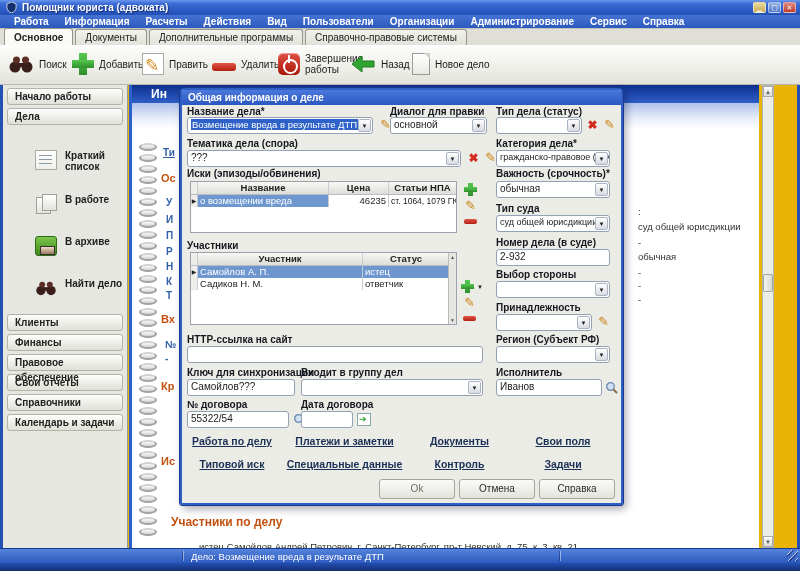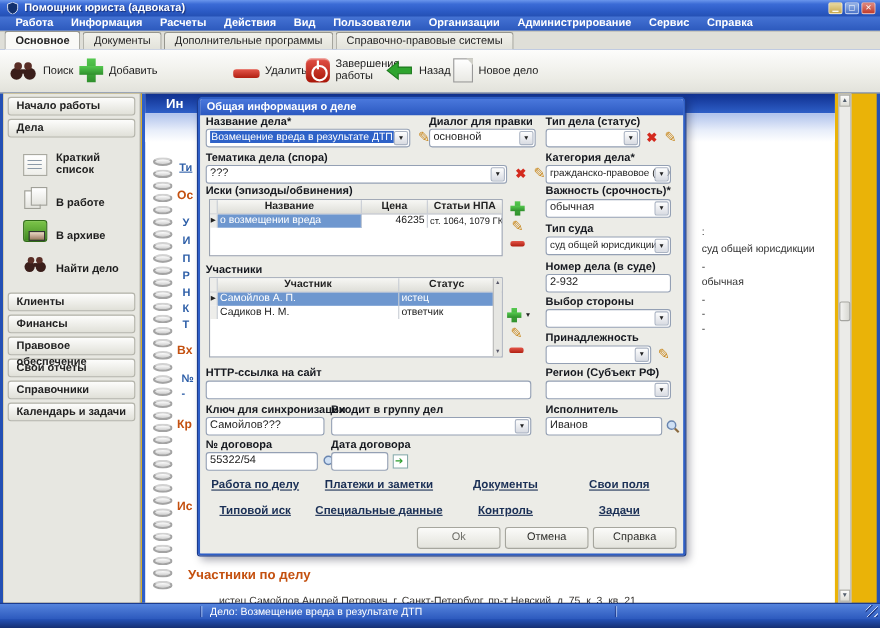--- a/index.html
+++ b/index.html
@@ -57,21 +57,21 @@
 
   
   .main { position:absolute; left:3px; top:85px; width:794px; height:463px; background:#eab308; }
 
   
   .sidebar { position:absolute; left:0; top:0; width:125px; height:463px; background:#E7E7E1; border-right:1px solid #9B9B94; }
   .side-head { height:17px; margin:3px 4px 2px 4px; border:1px solid #B3B3AA; border-radius:3px;
      background:linear-gradient(#FDFDFC,#E0E0D8); font-size:10px; font-weight:600; color:#222;
      line-height:15px; padding-left:7px; }
   .side-items { padding:6px 0 8px 0; }
-  .side-item { display:flex; align-items:flex-end; gap:8px; padding:5px 0 5px 18px; }
+  .side-item { display:flex; align-items:flex-start; gap:8px; padding:5px 0 5px 32px;margin-top:12px; }
   .side-item .slab { font-size:10px; font-weight:600; color:#1d1d1d; }
   .si-ico { width:22px; height:20px; position:relative; flex:0 0 22px; }
   .ic-doc { background:linear-gradient(#FFF,#EFEFEA); border:1px solid #A9A9A0; }
   .ic-doc::after { content:""; position:absolute; left:3px; top:4px; width:13px; height:9px;
      background:repeating-linear-gradient(#8C9AA8 0 1px, transparent 1px 4px); }
   .ic-pages { background:transparent; }
   .ic-pages::before, .ic-pages::after { content:""; position:absolute; width:13px; height:15px;
      background:linear-gradient(#FFF,#E4E4DE); border:1px solid #A0A098; }
   .ic-pages::before { left:1px; top:3px; }
   .ic-pages::after { left:7px; top:0; }
@@ -208,20 +208,24 @@
           <circle cx="8.5" cy="5" r="3.5" fill="#5A2E26"></circle>
           <circle cx="17.5" cy="5" r="3.5" fill="#5A2E26"></circle>
           <rect x="11" y="8" width="4" height="4" fill="#3A1E1A"></rect>
         </svg>
       <span class="lab">Поиск</span>
     </div>
     <div class="tbtn" style="left:72px">
       <span class="ico-plus-big"></span>
       <span class="lab">Добавить</span>
     </div>
+    <div class="tbtn" style="left:142px">
+      <span class="ico-pencil-page"></span>
+      <span class="lab">Править</span>
+    </div>
     <div class="tbtn" style="left:212px">
       <span class="ico-minus-big"></span>
       <span class="lab">Удалить</span>
     </div>
     <div class="tbtn" style="left:278px">
       <span class="ico-power"></span>
       <span class="lab">Завершение работы</span>
     </div>
     <div class="tbtn" style="left:350px">
       <svg class="ico-back" viewBox="0 0 26 20">

